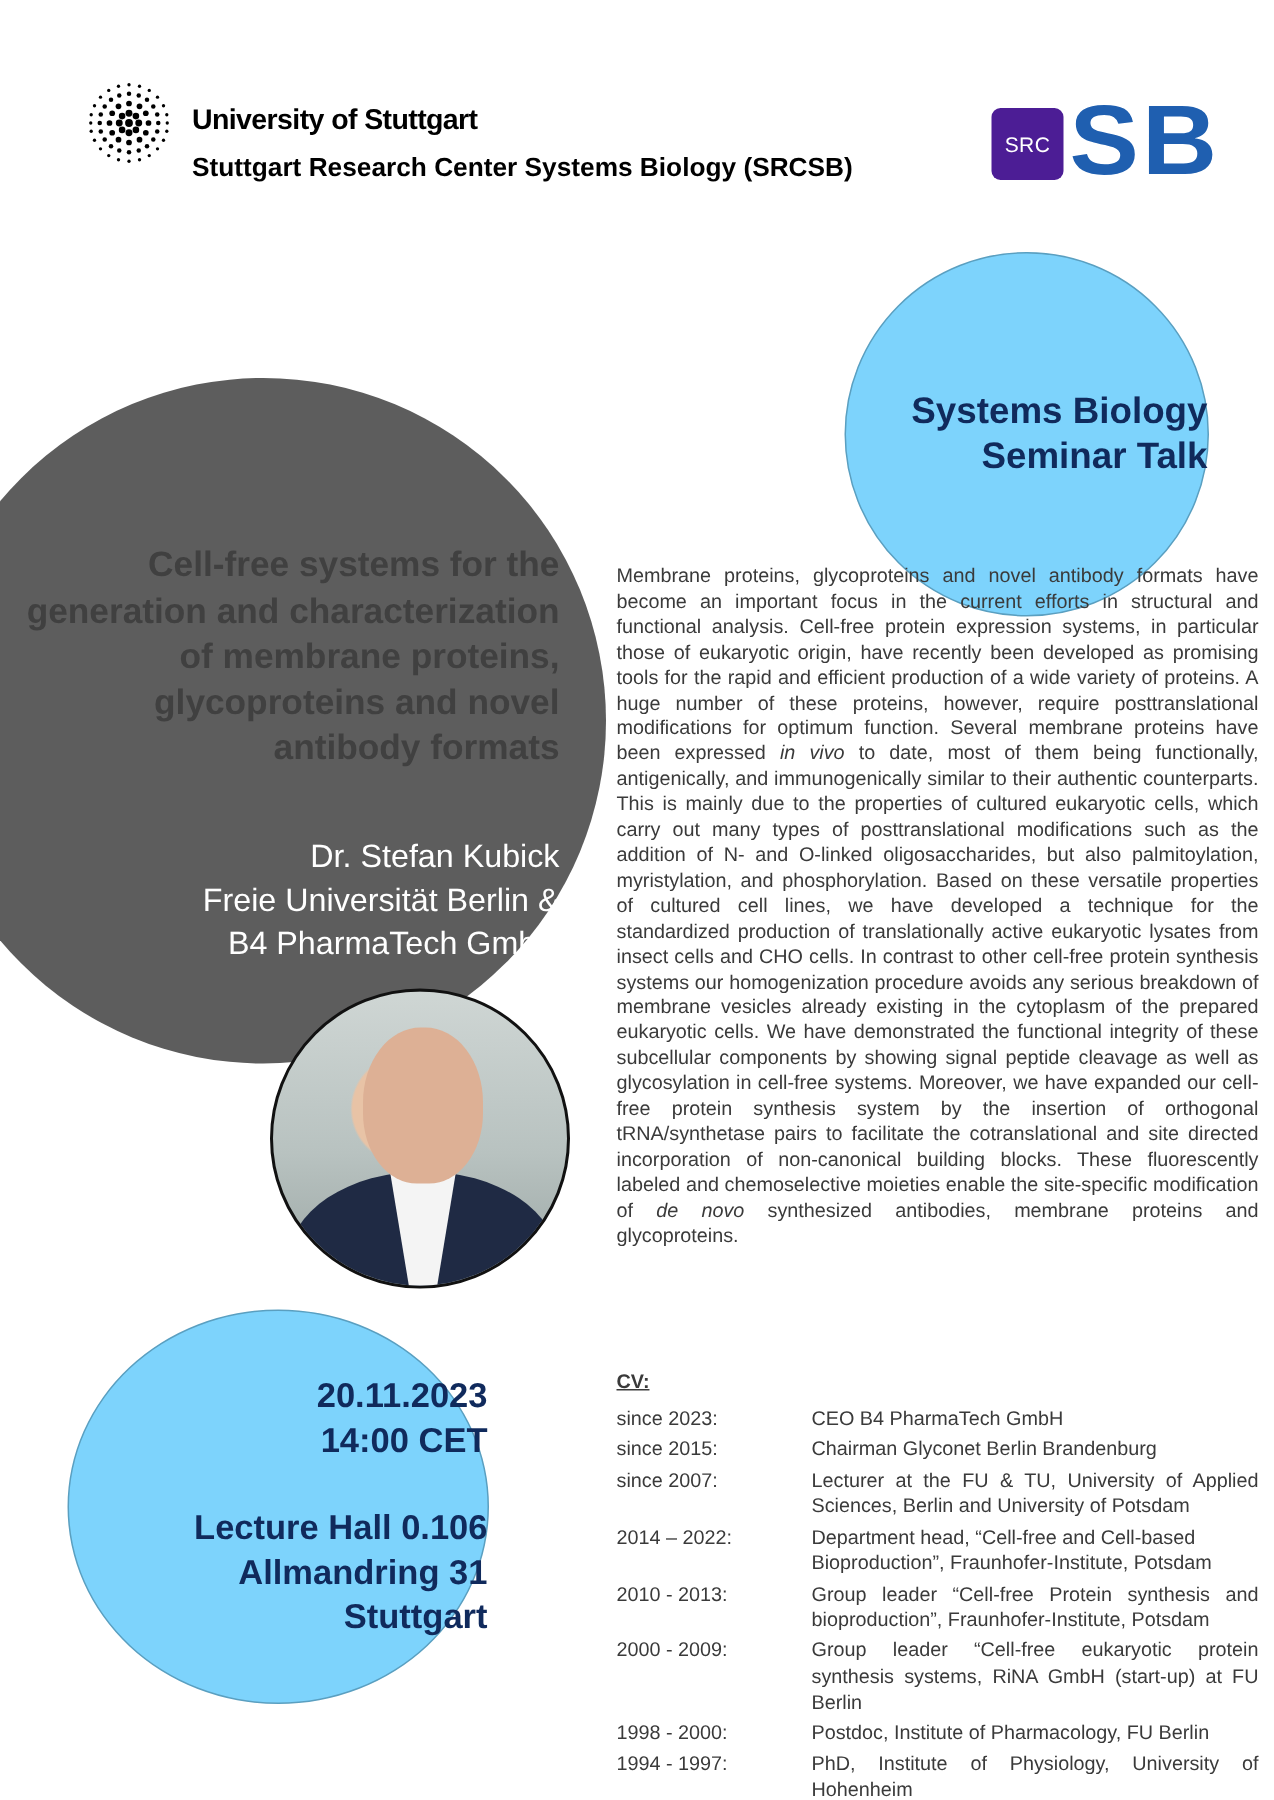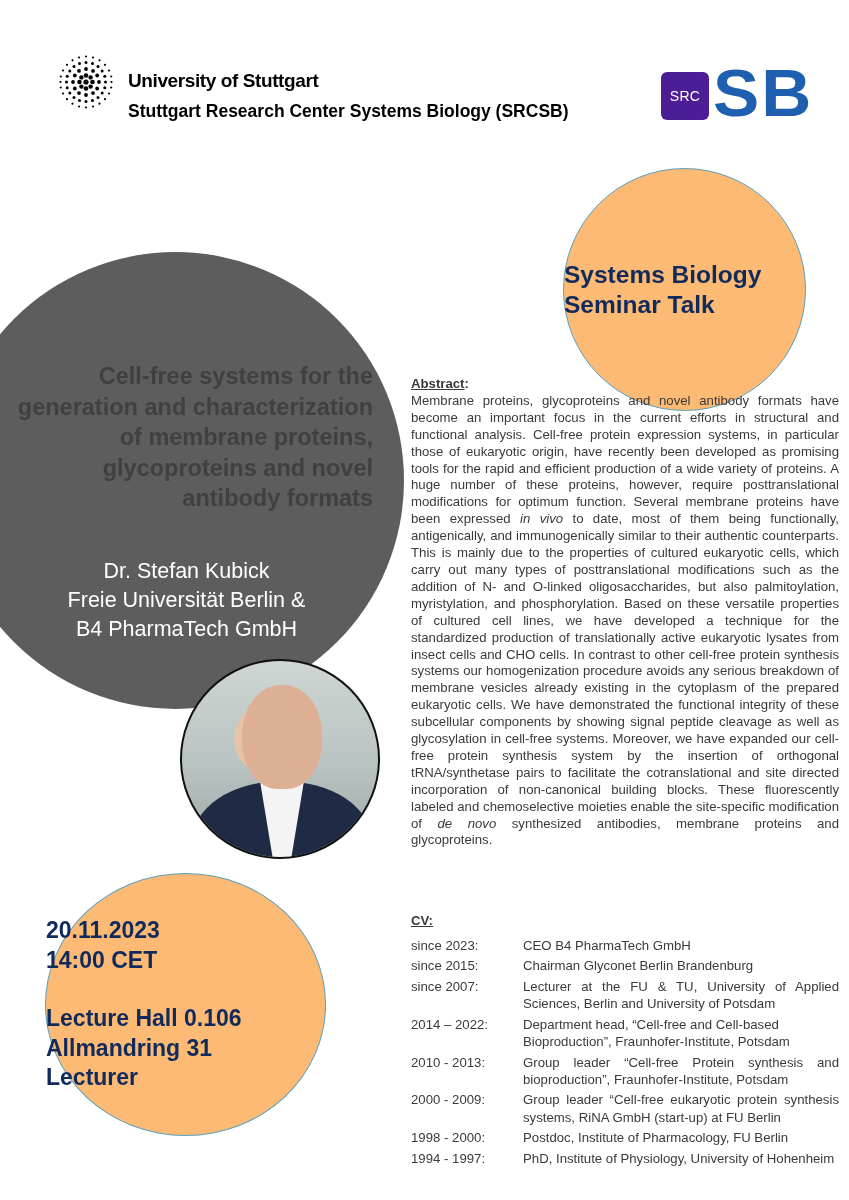--- a/index.html
+++ b/index.html
@@ -12,39 +12,39 @@
     
     .uni-logo { left: 58px; top: 54px; width: 56px; height: 56px; }
     .uni-name { left: 128px; top: 70px; font-size: 19px; font-weight: bold; color: #000; letter-spacing: -0.4px; }
     .center-name { left: 128px; top: 101px; font-size: 17.5px; font-weight: bold; color: #000; }
     .srcsb-logo { left: 661px; top: 72px; width: 153px; height: 50px; }
     .srcsb-box { position: absolute; left: 0; top: 0; width: 48px; height: 48px; background: #4c1d95; border-radius: 6px; color: #fff; font-size: 14px; display: flex; align-items: center; justify-content: center; letter-spacing: 0.3px; }
     .srcsb-sb { position: absolute; left: 52px; top: -12px; font-size: 66px; font-weight: bold; color: #1f5fb0; letter-spacing: 2px; line-height: 1; transform: scaleX(1.05); transform-origin: left; }
 
     
     .circle { border-radius: 50%; }
-    .blue-circle { background: #fdba74; border: 1px solid #5a9fc0; box-sizing: border-box; display: flex; flex-direction: column; align-items: flex-start; justify-content: center; text-align: center; color: #102a5c; font-weight: bold; }
+    .blue-circle { background: #7dd3fc; border: 1px solid #5a9fc0; box-sizing: border-box; display: flex; flex-direction: column; align-items: flex-end; justify-content: center; text-align: center; color: #102a5c; font-weight: bold; }
     .seminar-circle { left: 563px; top: 168px; width: 243px; height: 243px; font-size: 24.5px; line-height: 30px; }
     .grey-circle { left: -53px; top: 252px; width: 457px; height: 457px; background: #5d5d5d; }
     .talk-title { left: 0; top: 361px; width: 373px; text-align: right; color: #404040; font-weight: bold; font-size: 23.5px; line-height: 30.5px; }
-    .speaker { left: 0; top: 557px; width: 373px; text-align: center; color: #fff; font-size: 21.5px; line-height: 29px; }
+    .speaker { left: 0; top: 557px; width: 373px; text-align: right; color: #fff; font-size: 21.5px; line-height: 29px; }
     .photo { left: 180px; top: 659px; width: 200px; height: 200px; border: 2px solid #111; box-sizing: border-box; overflow: hidden;
       background: radial-gradient(circle at 45% 40%, #e8c3a6 0 22%, transparent 23%), linear-gradient(180deg, #cfd6d4 0%, #b8c2c0 55%, #9aa5a3 100%); }
     .photo .suit { position: absolute; left: 10px; top: 120px; width: 180px; height: 120px; background: #1f2a44; border-radius: 50% 50% 0 0; }
     .photo .shirt { position: absolute; left: 78px; top: 120px; width: 44px; height: 80px; background: #f4f4f4; clip-path: polygon(0 0, 100% 0, 70% 100%, 30% 100%); }
     .photo .head { position: absolute; left: 60px; top: 24px; width: 80px; height: 104px; background: #ddb095; border-radius: 48% 48% 45% 45%; }
     .event-circle { left: 45px; top: 873px; width: 281px; height: 263px; font-size: 23px; line-height: 29.5px; }
     .event-circle .gap { height: 29px; }
 
     
     .abstract { left: 411px; top: 376px; width: 428px; font-size: 13.2px; line-height: 16.9px; text-align: justify; color: #3a3a3a; }
     .abstract .heading { font-weight: bold; text-decoration: underline; }
     .cv { left: 411px; top: 912px; width: 428px; font-size: 13.2px; color: #3a3a3a; }
     .cv .heading { font-weight: bold; text-decoration: underline; margin-bottom: 8px; line-height: 17px; }
-    .cv-row { display: flex; line-height: 17.3px; margin-bottom: 3.2px; }
+    .cv-row { display: flex; line-height: 17.3px; margin-bottom: 3.2px; gap: 18px; }
     .cv-year { width: 112px; flex: none; }
     .cv-text { flex: 1; text-align: justify; }
   </style>
 </head>
 <body>
 
 <svg class="abs uni-logo" viewBox="0 0 56 56">
   <g fill="#000">
     <circle cx="28" cy="28" r="2.6"></circle>
     <g id="ring1">
@@ -147,25 +147,24 @@
   <div class="shirt"></div>
   <div class="head"></div>
 </div>
 
 <div class="abs circle blue-circle event-circle">
   <div>20.11.2023</div>
   <div>14:00 CET</div>
   <div class="gap"></div>
   <div>Lecture Hall 0.106</div>
   <div>Allmandring 31</div>
-  <div>Lecturer</div>
+  <div>Stuttgart</div>
 </div>
 
 <div class="abs abstract">
-  <div><span class="heading">Abstract</span><b>:</b></div>
   <div><span>Membrane proteins, glycoproteins and novel antibody formats have become an important focus in the current efforts in structural and functional analysis. Cell-free protein expression systems, in particular those of eukaryotic origin, have recently been developed as promising tools for the rapid and efficient production of a wide variety of proteins. A huge number of these proteins, however, require posttranslational modifications for optimum function. Several membrane proteins have been expressed </span><i>in vivo</i><span> to date, most of them being functionally, antigenically, and immunogenically similar to their authentic counterparts. This is mainly due to the properties of cultured eukaryotic cells, which carry out many types of posttranslational modifications such as the addition of N- and O-linked oligosaccharides, but also palmitoylation, myristylation, and phosphorylation. Based on these versatile properties of cultured cell lines, we have developed a technique for the standardized production of translationally active eukaryotic lysates from insect cells and CHO cells. In contrast to other cell-free protein synthesis systems our homogenization procedure avoids any serious breakdown of membrane vesicles already existing in the cytoplasm of the prepared eukaryotic cells. We have demonstrated the functional integrity of these subcellular components by showing signal peptide cleavage as well as glycosylation in cell-free systems. Moreover, we have expanded our cell-free protein synthesis system by the insertion of orthogonal tRNA/synthetase pairs to facilitate the cotranslational and site directed incorporation of non-canonical building blocks. These fluorescently labeled and chemoselective moieties enable the site-specific modification of </span><i>de novo</i><span> synthesized antibodies, membrane proteins and glycoproteins.</span></div>
 </div>
 
 <div class="abs cv">
   <div class="heading">CV:</div>
   <div class="cv-row">
       <div class="cv-year">since 2023:</div>
       <div class="cv-text">CEO B4 PharmaTech GmbH</div>
     </div>
   <div class="cv-row">

